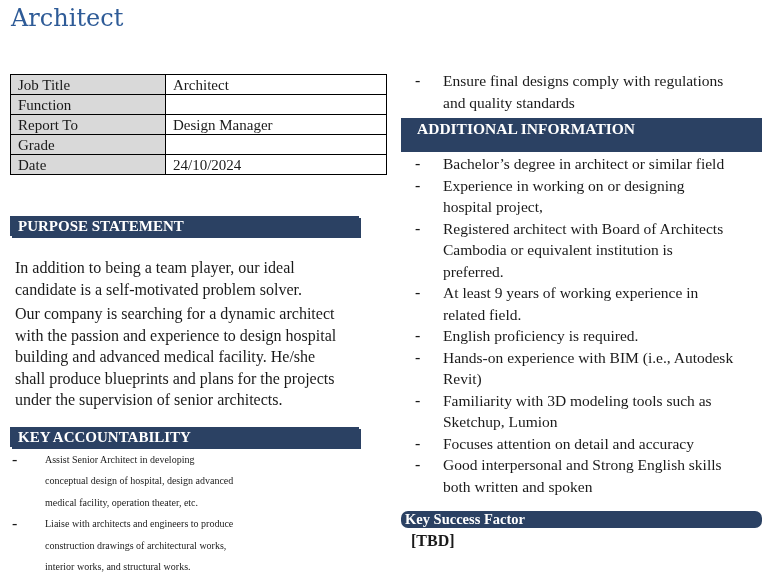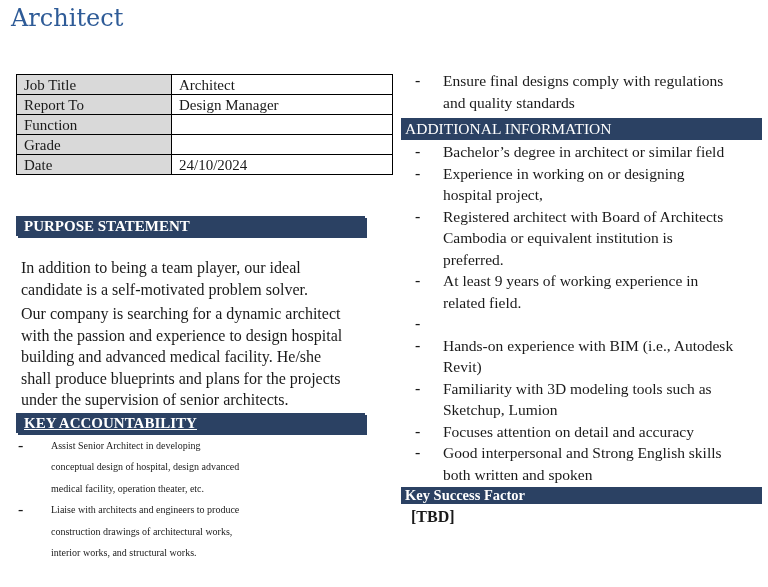--- a/index.html
+++ b/index.html
@@ -5,92 +5,92 @@
   * { margin: 0; padding: 0; box-sizing: border-box; }
   html, body { width: 768px; height: 587px; background: #ffffff; overflow: hidden; }
   body { font-family: "Liberation Serif", serif; color: #1a1a1a; position: relative; }
 
   .page-title {
     position: absolute; left: 11px; top: 2px;
     font-size: 24px; line-height: 32px; color: #2e5b97;
     font-family: "DejaVu Serif", "Liberation Serif", serif;
   }
 
-  .left-col  { position: absolute; left: 16px;  top: 74px; width: 377px; }
+  .left-col  { position: absolute; left: 10px;  top: 74px; width: 377px; }
   .right-col { position: absolute; left: 401px; top: 70px; width: 361px; }
 
   table.info-table { border-collapse: collapse; width: 377px; table-layout: fixed; }
   table.info-table td {
     border: 1px solid #000; height: 20px; font-size: 15px; line-height: 18px;
     padding: 0 2px 0 7px; vertical-align: middle; overflow: hidden; white-space: nowrap;
   }
   td.cell-label { width: 155px; background: #d9d9d9; }
   td.cell-value { background: #ffffff; }
 
   .section-bar {
     background: #2b4163; color: #ffffff; font-weight: bold;
     font-size: 15px; line-height: 20px; height: 20px;
     padding-left: 8px; white-space: nowrap; overflow: hidden;
   }
   .left-col .section-bar { width: 349px; box-shadow: 2px 2px 0 0 #2b4163; }
   .bar-purpose { margin-top: 41px; }
-  .bar-key-accountability { margin-top: 2px; text-decoration: underline; }
+  .bar-key-accountability { margin-top: 16px; }
 
   .para {
     font-size: 16px; line-height: 21.5px; padding-left: 5px;
     white-space: pre-line;
   }
   .para-first  { margin-top: 3px; }
   .para-second { margin-top: 21px; }
 
   ul.dash-list { list-style: none; }
   ul.dash-list li { display: flex; }
   .dash      { flex: 0 0 auto; font-size: 16px; line-height: 21.5px; }
   .li-text   { flex: 1 1 auto; font-size: 10px; line-height: 21.5px; white-space: pre-line; }
 
   .left-col  .dash { width: 35px; padding-left: 2px; }
   .left-col  ul.dash-list { margin-top: 2px; }
 
   .right-col .dash { width: 42px; padding-left: 14px; }
   .right-col .li-text { font-size: 15.5px; }
 
   .bar-additional-info {
-    margin-top: 5px; height: 22px; line-height: 22px; width: 361px;
-    background: #2b4163; color: #fff; font-weight: normal; font-size: 15.5px; padding-left: 4px;
+    margin-top: 5px; height: 34px; line-height: 22px; width: 361px;
+    background: #2b4163; color: #fff; font-weight: bold; font-size: 15.5px; padding-left: 16px;
     white-space: nowrap; overflow: hidden;
   }
   .right-col ul.dash-list { margin-top: 1px; }
 
   .bar-key-success {
-    margin-top: 2px; height: 17px; line-height: 17px; width: 361px;
+    margin-top: 14px; height: 17px; line-height: 17px; width: 361px;
     background: #2b4163; color: #fff; font-weight: bold; font-size: 14.5px; padding-left: 4px;
-    white-space: nowrap; overflow: hidden;
+    white-space: nowrap; overflow: hidden; border-radius: 7px;
   }
   .tbd-value { margin-top: 2px; padding-left: 10px; font-size: 16px; line-height: 21.5px; font-weight: bold; }
 </style>
 </head>
 <body>
 
 <div class="page-title">Architect</div>
 
 <div class="left-col">
 
   <table class="info-table">
     <tbody>
       <tr>
         <td class="cell-label">Job Title</td>
         <td class="cell-value">Architect</td>
       </tr>
       <tr>
+        <td class="cell-label">Function</td>
+        <td class="cell-value"></td>
+      </tr>
+      <tr>
         <td class="cell-label">Report To</td>
         <td class="cell-value">Design Manager</td>
-      </tr>
-      <tr>
-        <td class="cell-label">Function</td>
-        <td class="cell-value"></td>
       </tr>
       <tr>
         <td class="cell-label">Grade</td>
         <td class="cell-value"></td>
       </tr>
       <tr>
         <td class="cell-label">Date</td>
         <td class="cell-value">24/10/2024</td>
       </tr>
     </tbody>
@@ -150,20 +150,21 @@
 Cambodia or equivalent institution is
 preferred.</span>
     </li>
     <li>
       <span class="dash">-</span>
       <span class="li-text">At least 9 years of working experience in
 related field.</span>
     </li>
     <li>
       <span class="dash">-</span>
+      <span class="li-text">English proficiency is required.</span>
     </li>
     <li>
       <span class="dash">-</span>
       <span class="li-text">Hands-on experience with BIM (i.e., Autodesk
 Revit)</span>
     </li>
     <li>
       <span class="dash">-</span>
       <span class="li-text">Familiarity with 3D modeling tools such as
 Sketchup, Lumion</span>

